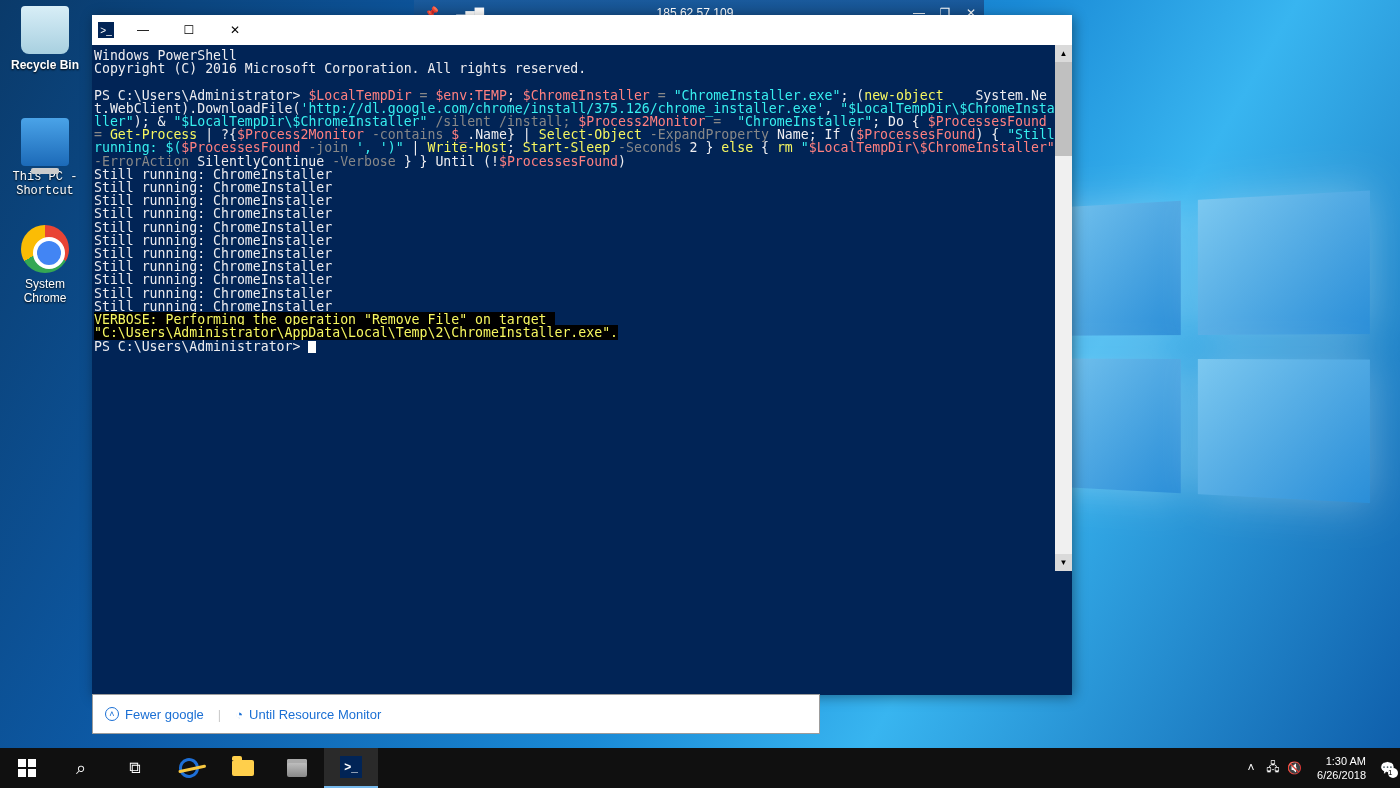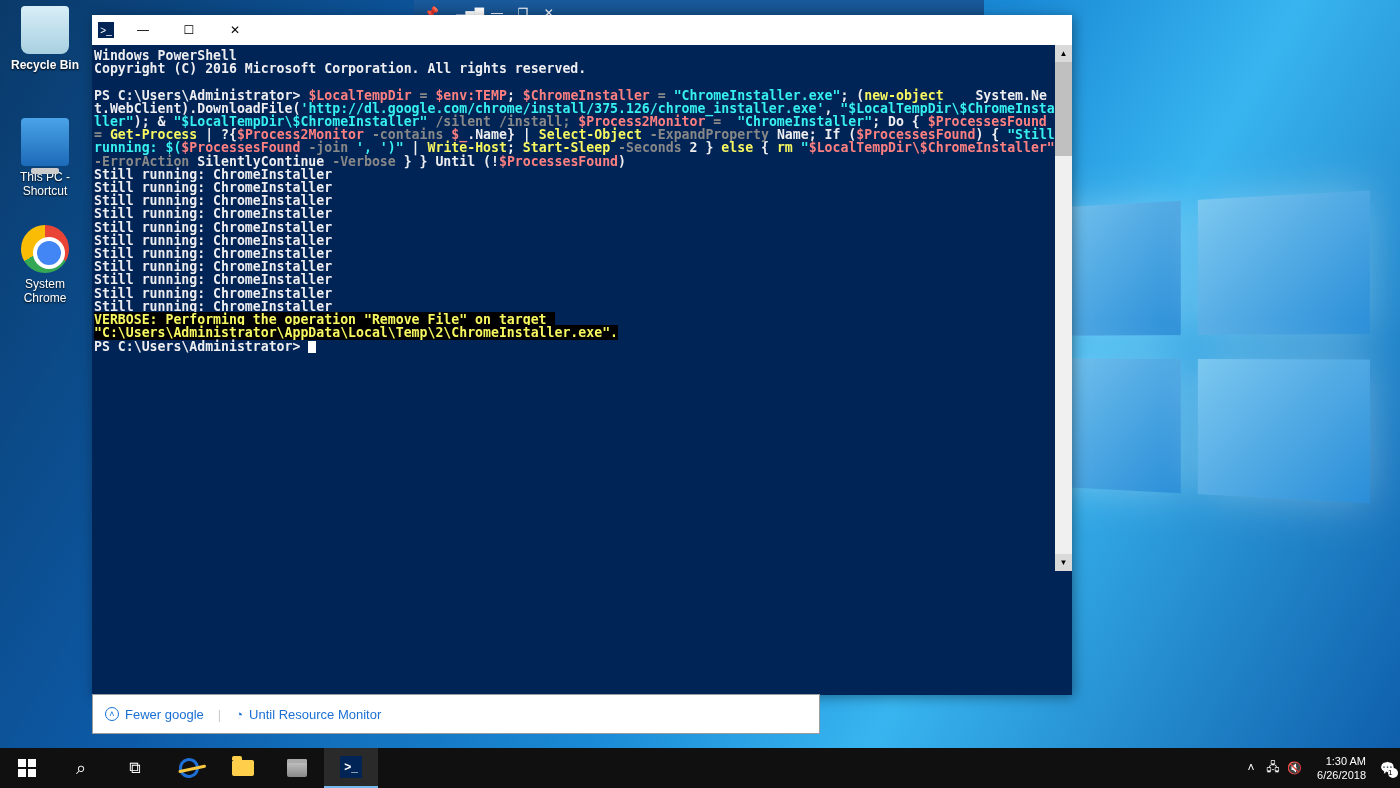--- a/index.html
+++ b/index.html
@@ -28,21 +28,21 @@
   .remote-bar .pin { margin-left:10px; }
   .remote-bar .ip { flex:1; text-align:center; }
   .remote-bar .rbtn { width:26px; height:25px; display:flex; align-items:center; justify-content:center; }
 
   
   .ps-window { position:absolute; left:92px; top:15px; width:980px; height:680px; background:#012456; box-shadow: 2px 2px 12px rgba(0,0,0,0.4); }
   .ps-titlebar { height:30px; background:#fff; display:flex; align-items:center; font-size:13px; color:#000; }
   .ps-titlebar .icon { width:16px; height:16px; background:#012456; margin:0 6px; display:flex; align-items:center; justify-content:center; color:#fff; font-size:10px; }
   .ps-titlebar .title { flex:1; }
   .ps-titlebar .btn { width:46px; height:30px; display:flex; align-items:center; justify-content:center; font-size:12px; }
-  .ps-body { position:relative; height:526px;font-weight:bold; }
+  .ps-body { position:relative; height:526px; }
   .ps-scroll { position:absolute; right:0; top:0; width:17px; height:100%; background:#f0f0f0; }
   .ps-scroll .up, .ps-scroll .down { height:17px; background:#dadada; text-align:center; font-size:8px; line-height:17px; }
   .ps-scroll .down { position:absolute; bottom:0; width:100%; }
   .ps-scroll .thumb { position:absolute; top:17px; width:100%; height:94px; background:#c0c0c0; }
   .ps-content { position:absolute; left:0; top:0; right:17px; bottom:0; padding:4px 0 0 2px; font-family: Consolas, "Courier New", monospace; font-size:13.2px; line-height:13.2px; color:#eeedf0; overflow:hidden; }
   pre { white-space: pre-wrap; word-break: break-all; }
   .c-w { color:#eeedf0; }
   .c-y { color:#f7f760; }
   .c-cy { color:#37f0f0; }
   .c-gr { color:#888; }
@@ -81,32 +81,33 @@
     <div></div>
     <div></div>
     <div></div>
     <div></div>
   </div>
 
 <div class="desktop-icon recycle" style="left:8px; top:6px;font-weight:bold;">
   <div class="ic"></div>
   <div>Recycle Bin</div>
 </div>
-<div class="desktop-icon thispc" style="left:8px; top:118px;">
+<div class="desktop-icon thispc" style="left:8px; top:118px;font-family:Liberation Mono, monospace;">
   <div class="ic"></div>
   <div>This PC - Shortcut</div>
 </div>
 <div class="desktop-icon chrome" style="left:8px; top:225px;">
   <div class="ic"></div>
   <div>System Chrome</div>
 </div>
 
 <div class="remote-bar">
   <span class="pin">📌</span>
   <span style="margin-left:8px;">▁▃▅▇</span>
+  <span class="ip">185.62.57.109</span>
   <span class="rbtn">—</span>
   <span class="rbtn">❐</span>
   <span class="rbtn">✕</span>
 </div>
 
 <div class="ps-window">
   <div class="ps-titlebar">
     <div class="icon">&gt;_</div>
     <div class="btn">—</div>
     <div class="btn">☐</div>

